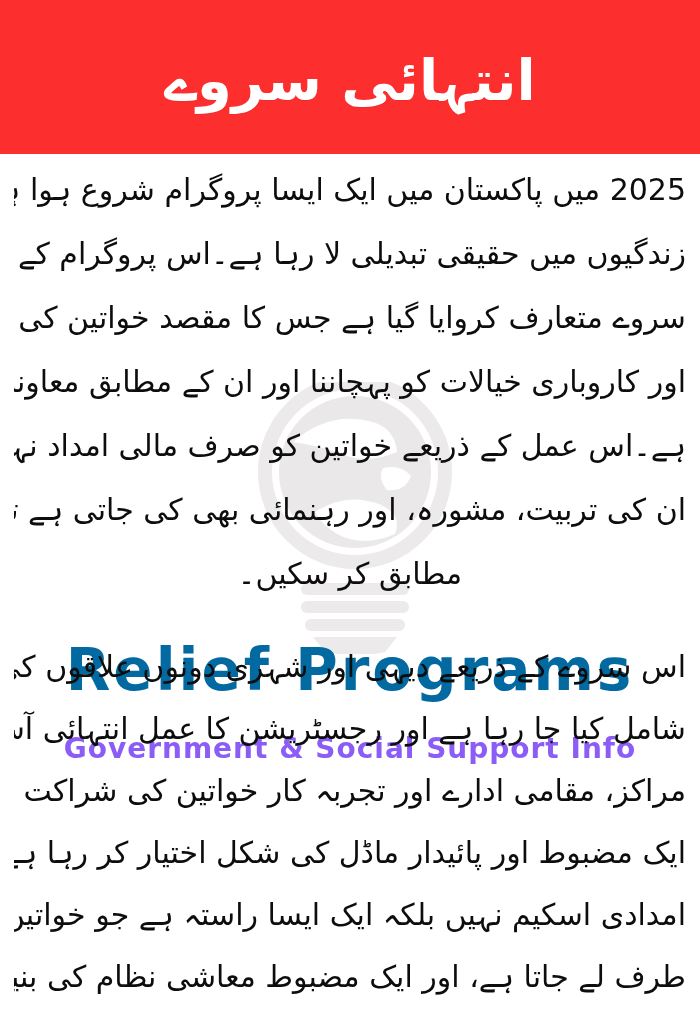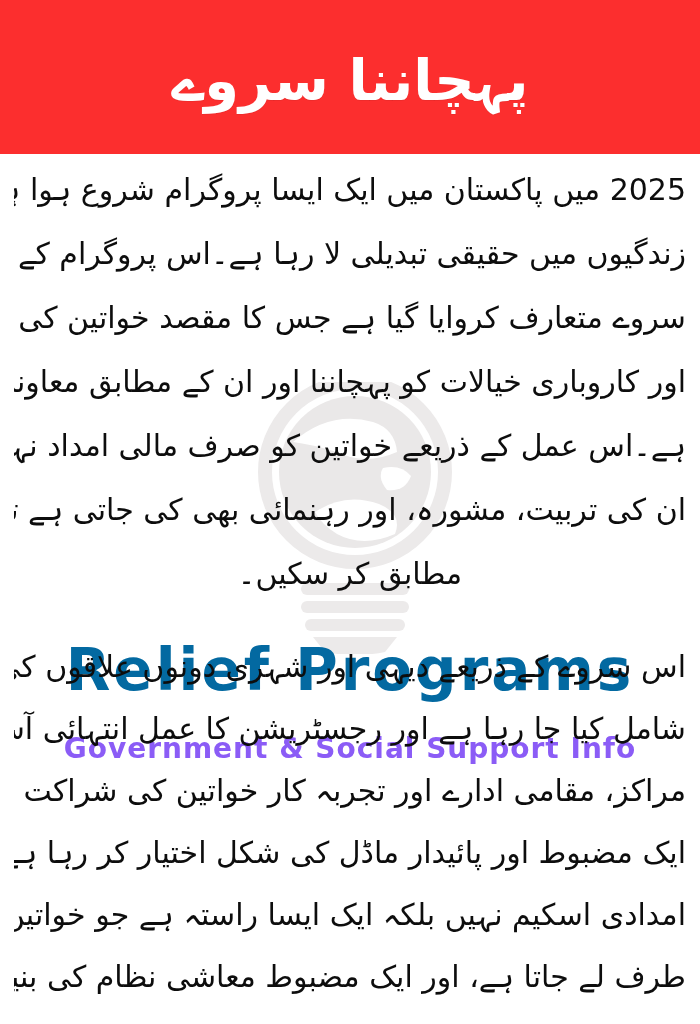--- a/index.html
+++ b/index.html
@@ -93,21 +93,21 @@
       <rect x="56" y="219" width="108" height="12" rx="6" fill="#eceaea"></rect>
       <rect x="60" y="237" width="100" height="12" rx="6" fill="#eceaea"></rect>
 
       <path d="M68 255 L152 255 L140 270 Q110 276 80 270 Z" fill="#eceaea"></path>
     </svg>
     <div class="wm-brand">Relief Programs</div>
     <div class="wm-tagline">Government &amp; Social Support Info</div>
   </div>
 
   <div class="header">
-    <div class="header-title">پہچاننا سروے</div>
+    <div class="header-title">انتہائی سروے</div>
   </div>
 
   <div class="article">
     <div class="para para1">
       <div class="urdu-line">2025 میں پاکستان میں ایک ایسا پروگرام شروع ہوا ہے جو خواتین کی</div>
       <div class="urdu-line">زندگیوں میں حقیقی تبدیلی لا رہا ہے۔اس پروگرام کے تحت ایک نیا</div>
       <div class="urdu-line">سروے متعارف کروایا گیا ہے جس کا مقصد خواتین کی مہارتوں، شوق،</div>
       <div class="urdu-line">اور کاروباری خیالات کو پہچاننا اور ان کے مطابق معاونت فراہم کرنا</div>
       <div class="urdu-line">ہے۔اس عمل کے ذریعے خواتین کو صرف مالی امداد نہیں دی جاتی بلکہ</div>
       <div class="urdu-line">ان کی تربیت، مشورہ، اور رہنمائی بھی کی جاتی ہے تاکہ وہ اپنا کاروبار</div>

